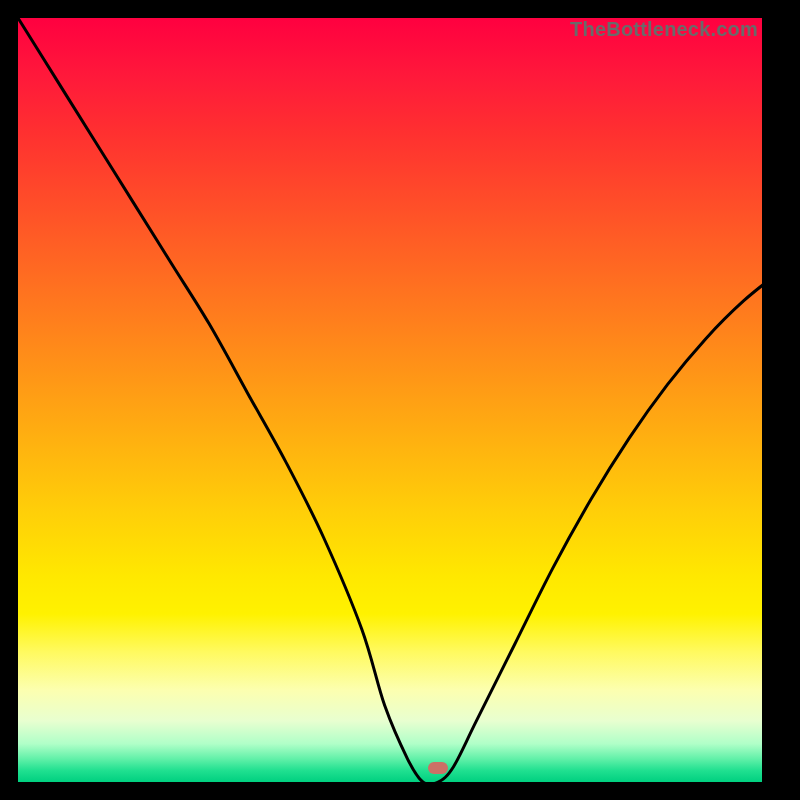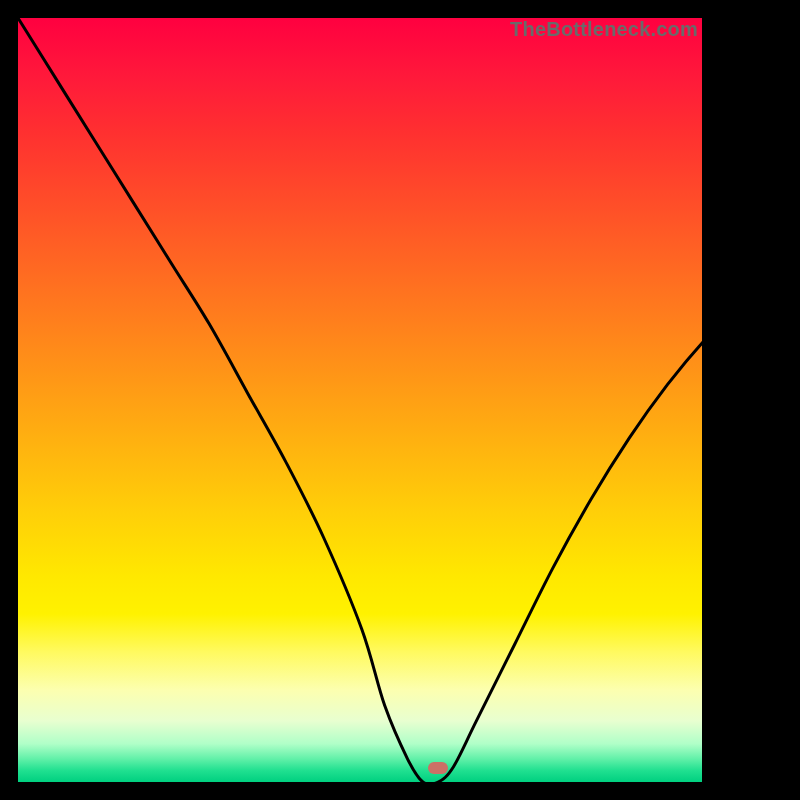--- a/index.html
+++ b/index.html
@@ -7,21 +7,21 @@
   .chart-container {
     width: 800px;
     height: 800px;
     background: #000;
     position: relative;
   }
   .plot-area {
     position: absolute;
     left: 18px;
     top: 18px;
-    width: 684px;
+    width: 744px;
     height: 764px;
     background: linear-gradient(to bottom,
       #ff0040 0%,
       #ff1a3a 8%,
       #ff3030 15%,
       #ff5028 25%,
       #ff7020 35%,
       #ff9018 45%,
       #ffb010 55%,
       #ffd008 65%,

